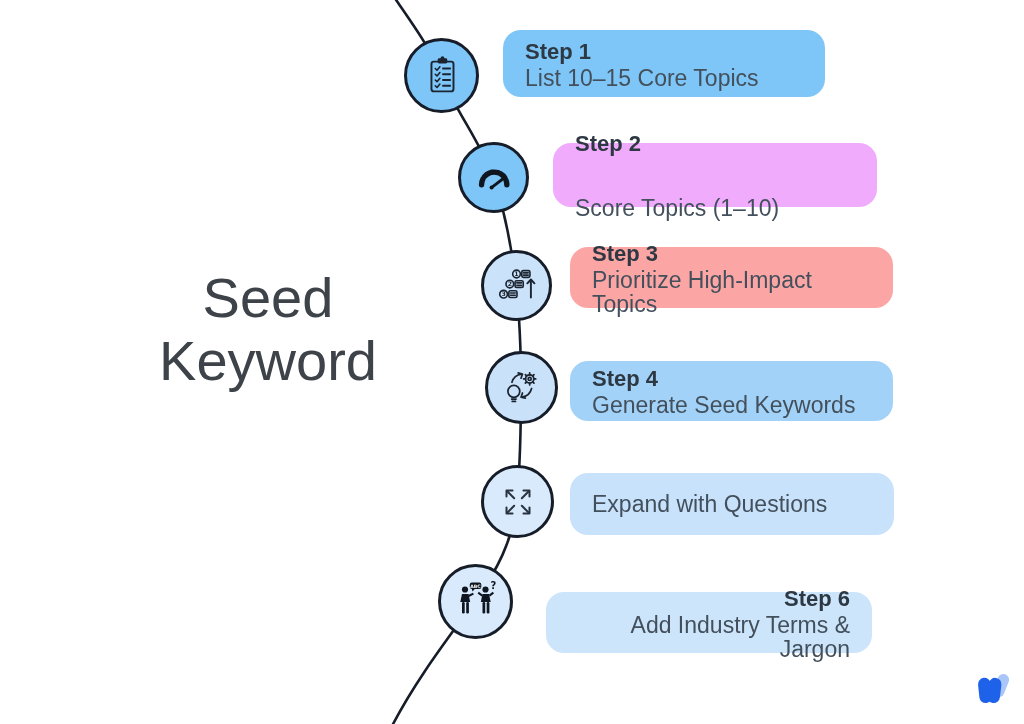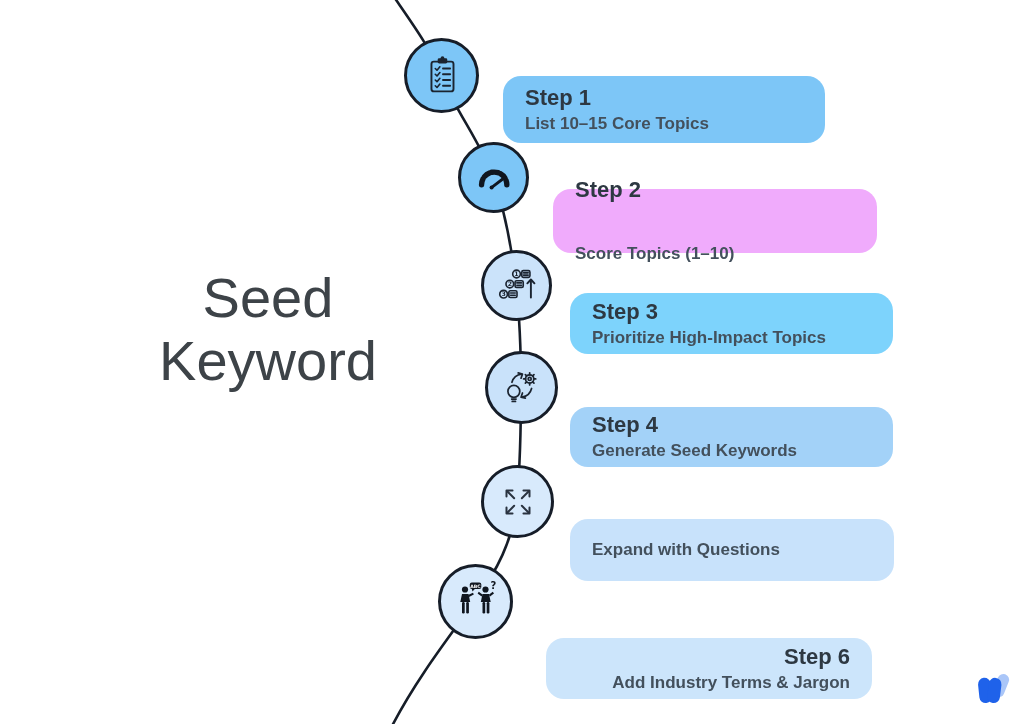--- a/index.html
+++ b/index.html
@@ -4,23 +4,23 @@
 <style>
   html,body{margin:0;padding:0;}
   body{font-family:"Liberation Sans",sans-serif;background:#ffffff;}
   #stage{position:relative;width:1024px;height:724px;background:#ffffff;overflow:hidden;}
   #connector-svg{position:absolute;left:0;top:0;z-index:1;}
   .title-block{position:absolute;left:58px;top:266px;width:420px;text-align:center;z-index:2;
     font-weight:400;font-size:56px;line-height:63px;color:#3d4348;letter-spacing:0px;}
   .step-circle{position:absolute;border:3px solid #161d28;border-radius:50%;
     display:flex;align-items:center;justify-content:center;z-index:3;box-sizing:border-box;}
   .step-card{position:absolute;border-radius:18px;z-index:2;box-sizing:border-box;
-    display:flex;flex-direction:column;justify-content:center;padding:8px 22px;margin-top:46px;}
+    display:flex;flex-direction:column;justify-content:center;padding:8px 22px;}
   .step-label{font-weight:700;font-size:22px;color:#2d3842;line-height:28px;}
-  .step-desc{font-weight:700;font-size:17px;color:#43505c;line-height:24px;}
+  .step-desc{font-weight:400;font-size:23px;color:#43505c;line-height:24px;}
   .icon-svg{display:block;}
   .logo{position:absolute;left:971px;top:669px;width:44px;height:44px;z-index:3;}
 </style>
 </head>
 <body>
 
 <div id="stage">
 
   <svg id="connector-svg" width="1024" height="724" viewBox="0 0 1024 724">
     <path d="M392 -6 C414 26 429 46 441 75 C456 112 480 141 493 177
@@ -80,21 +80,21 @@
         <line x1="23.8" y1="23.2" x2="28.7" y2="23.2"></line>
       <circle cx="10" cy="32.5" r="4"></circle>
       <text x="10" y="34.8" font-size="6.5" font-weight="bold" fill="#1b2430" stroke="none" text-anchor="middle" font-family="DejaVu Sans, sans-serif">3</text>
       <rect x="15.5" y="29" width="8.5" height="7" rx="1.6"></rect>
       <line x1="17.3" y1="31.3" x2="22.2" y2="31.3"></line>
         <line x1="17.3" y1="33.7" x2="22.2" y2="33.7"></line>
       <line x1="38.5" y1="36" x2="38.5" y2="18" stroke-width="2"></line>
       <path d="M34.8 21.2 L38.5 17.2 L42.2 21.2" stroke-width="2"></path>
     </svg>
   </div>
-  <div class="step-card" style="left: 570px; top: 247px; width: 323px; height: 61px; background-color: #7dd3fc;">
+  <div class="step-card" style="left: 570px; top: 247px; width: 323px; height: 61px; background-color: #fca5a5;">
     <div class="step-label">Step 3</div>
     <div class="step-desc">Prioritize High-Impact Topics</div>
   </div>
 
   <div class="step-circle" style="left: 485px; top: 351px; width: 73px; height: 73px; background-color: rgb(201, 226, 250);">
     <svg class="icon-svg" width="46" height="46" viewBox="0 0 48 48" fill="none" stroke="#1b2430" stroke-width="1.8" stroke-linecap="round" stroke-linejoin="round">
       <circle cx="32" cy="14.5" r="4.3"></circle>
       <circle cx="32" cy="14.5" r="1.6"></circle>
       <line x1="32" y1="8.2" x2="32" y2="10.2"></line>
         <line x1="32" y1="18.8" x2="32" y2="20.8"></line>

